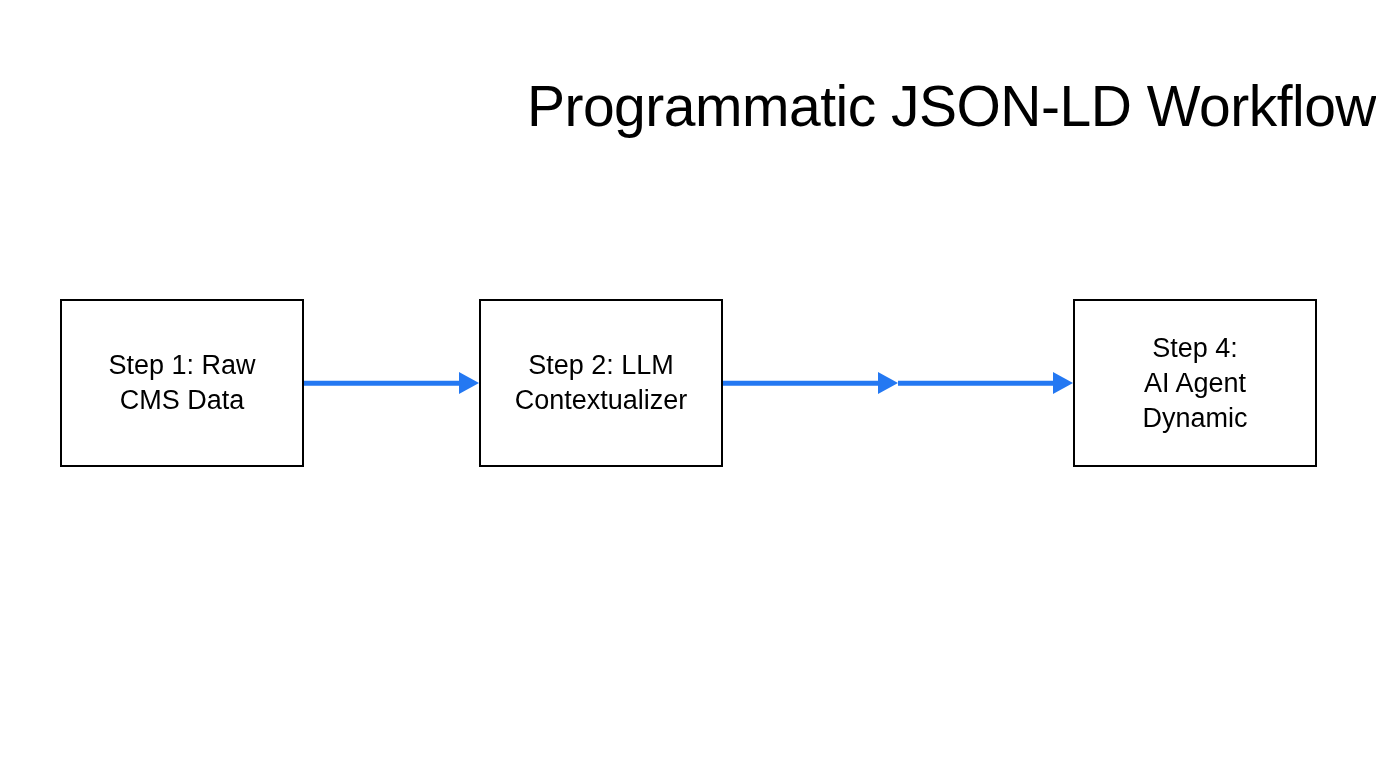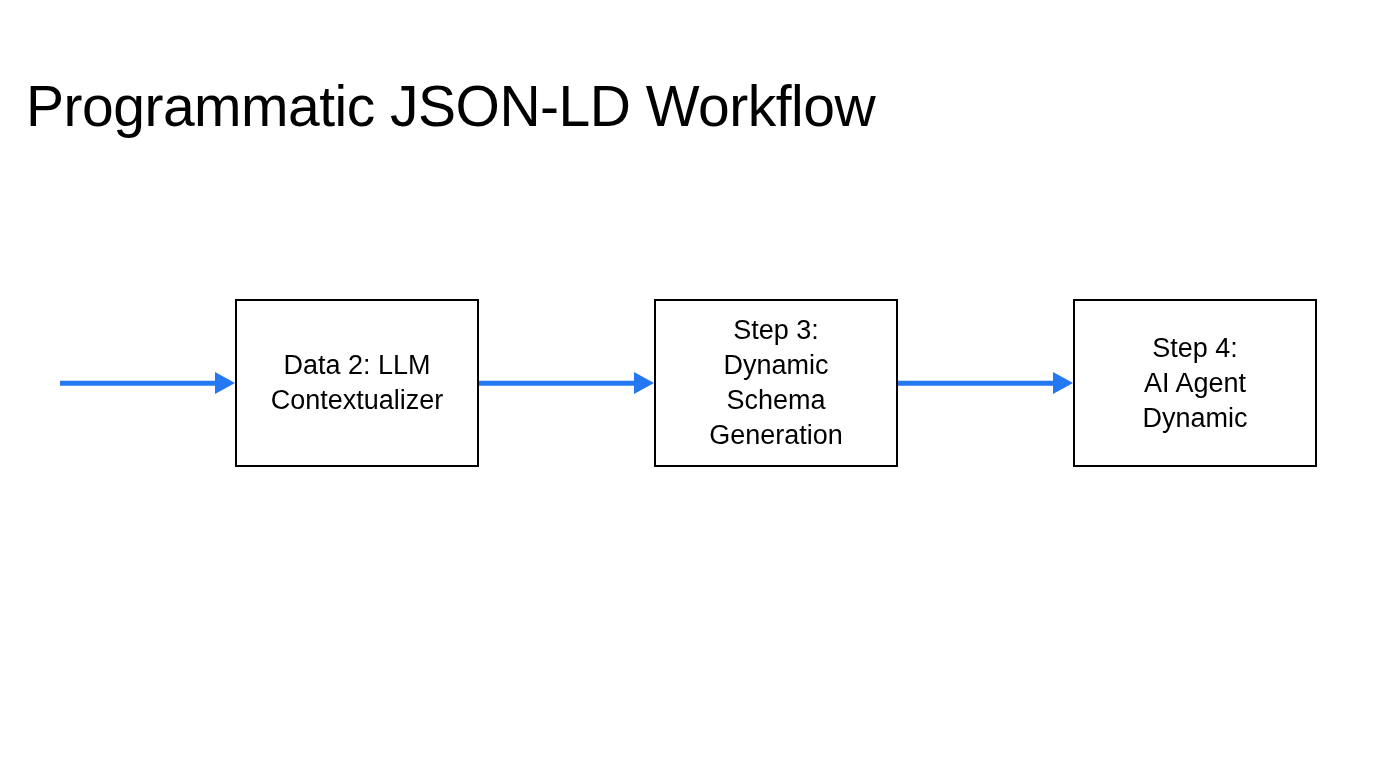--- a/index.html
+++ b/index.html
@@ -21,21 +21,21 @@
     position: relative;
     width: 1376px;
     height: 768px;
     background: var(--bg);
   }
   .diagram-title {
     position: absolute;
     top: 78px;
     left: 0;
     right: 0;
-    text-align: left;
+    text-align: right;
     font-size: 57px;
     line-height: 57px;
     font-weight: 500;
     letter-spacing: -0.5px;
     color: var(--ink);
     padding-left: 26px;
   }
   .flow-row {
     position: absolute;
     top: 299px;
@@ -88,38 +88,36 @@
 </style>
 </head>
 <body>
 
 <div class="stage">
 
   <h1 class="diagram-title">Programmatic JSON-LD Workflow</h1>
 
   <div class="flow-row">
 
+    <div class="step-box">Step 1: Raw
+CMS Data</div>
 
     <div class="flow-arrow">
       <div class="shaft"></div>
       <div class="head"></div>
     </div>
 
-    <div class="step-box">Data 2: LLM
+    <div class="step-box">Step 2: LLM
 Contextualizer</div>
 
     <div class="flow-arrow">
       <div class="shaft"></div>
       <div class="head"></div>
     </div>
 
-    <div class="step-box">Step 3:
-Dynamic
-Schema
-Generation</div>
 
     <div class="flow-arrow">
       <div class="shaft"></div>
       <div class="head"></div>
     </div>
 
     <div class="step-box">Step 4:
 AI Agent
 Dynamic</div>
 

